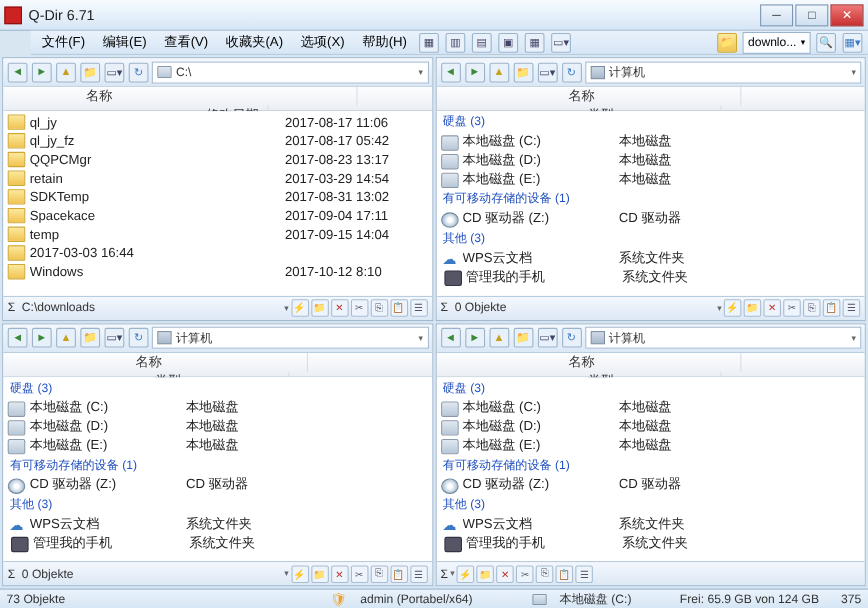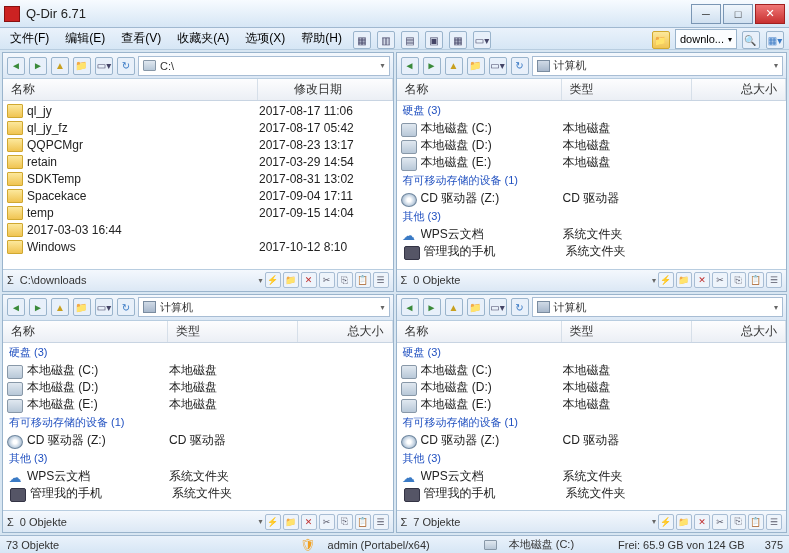--- a/index.html
+++ b/index.html
@@ -5,33 +5,33 @@
 * { box-sizing: border-box; margin: 0; padding: 0; font-family: "Microsoft YaHei", "Segoe UI", Tahoma, sans-serif; }
 body { width: 789px; height: 553px; background: #d8e6f2; overflow: hidden; font-size: 12px; }
 
 .titlebar { height: 28px; background: linear-gradient(#f7fbff,#d6e6f5); border-bottom: 1px solid #a0b8d0; display: flex; align-items: center; padding: 0 4px; }
 .titlebar .icon { width: 16px; height: 16px; background: #cc2222; border: 1px solid #881111; margin-right: 6px; }
 .titlebar .title { flex: 1; color: #222; font-size: 13px; }
 .winbtns { display: flex; }
 .winbtn { width: 30px; height: 20px; border: 1px solid #7a96b4; background: linear-gradient(#f0f6fc,#d0e0f0); margin-left: 2px; display:flex; align-items:center; justify-content:center; font-size:11px; color:#333;}
 .winbtn.close { background: linear-gradient(#ef7777,#c83030); color:#fff; border-color:#a02020;}
 
-.menubar { height: 22px; background: linear-gradient(#eaf2fb,#d6e6f5); display: flex; align-items:flex-end; padding: 0 4px; gap: 4px; border-bottom:1px solid #b8cde0;}
+.menubar { height: 22px; background: linear-gradient(#eaf2fb,#d6e6f5); display: flex; align-items:center; padding: 0 4px; gap: 4px; border-bottom:1px solid #b8cde0;margin-left:28px;}
 .menuitem { padding: 2px 6px; cursor: default; }
 .menubar .spacer { flex:1; }
 .tbicon { width: 18px; height: 18px; border: 1px solid #9ab4cc; background: #e8f0fa; border-radius:2px; display:inline-flex; align-items:center; justify-content:center; font-size:10px; color:#446; margin:0 1px;}
 
 .panes { position:absolute; top:50px; left:0; right:0; bottom:18px; display:grid; grid-template-columns: 1fr 1fr; grid-template-rows: 1fr 1fr; gap:2px; padding:2px;}
 .pane { background:#fff; border:1px solid #9ab4cc; display:flex; flex-direction:column; overflow:hidden; position:relative;}
 
 .pane-toolbar { height: 26px; background: linear-gradient(#f4f8fd,#dce8f5); border-bottom:1px solid #b8cde0; display:flex; align-items:center; padding:0 3px; gap:2px; flex-shrink:0;}
 .addrbox { flex:1; height:20px; border:1px solid #a8bdd4; background:#fff; display:flex; align-items:center; padding:0 4px; font-size:11px; color:#333; min-width:40px;}
 .addrbox .drop { margin-left:auto; color:#666; font-size:8px;}
 
-.columns { height: 22px; background: linear-gradient(#fdfdfe,#ebeff5); border-bottom:1px solid #c8d4e2; display:flex; align-items:center; flex-shrink:0;}
+.columns { height: 22px; background: linear-gradient(#fdfdfe,#ebeff5); border-bottom:1px solid #c8d4e2; display:flex; align-items:center; flex-shrink:0;flex-direction:column;}
 .col { padding: 0 8px; border-right:1px solid #d6dfe9; font-size:12px; color:#333; height:100%; display:flex; align-items:center;}
 
 .filelist { flex:1; overflow-y:auto; overflow-x:hidden; background:#fff; }
 .filelist::-webkit-scrollbar { width:16px; }
 .filelist::-webkit-scrollbar-track { background:#e8eef5; border-left:1px solid #c8d4e0;}
 .filelist::-webkit-scrollbar-thumb { background:linear-gradient(90deg,#d0deec,#b8cce0); border:1px solid #98b0c8; border-radius:2px;}
 
 .row { display:flex; height:17px; align-items:flex-end; padding:0 4px; font-size:12px; color:#222;}
 .row .ficon { width:16px; height:14px; margin-right:4px; display:inline-block; flex-shrink:0;}
 .i-folder { background: linear-gradient(#fce89c,#f0c452); border:1px solid #d0a830; border-radius:1px; height:11px; margin-top:2px;}
@@ -355,21 +355,20 @@
           <span class="cell">系统文件夹</span>
         </div>
         <div class="row">
           <span class="ficon i-phone"></span>
           <span class="cell" style="width:142px;">管理我的手机</span>
           <span class="cell">系统文件夹</span>
         </div>
       </div>
     <div class="pane-status">
       <span>Σ</span>
-      <span class="stext">7 Objekte</span>
       <span style="font-size:8px;color:#666;">▾</span>
       <span class="mini lt">⚡</span>
       <span class="mini">📁</span>
       <span class="mini red">✕</span>
       <span class="mini">✂</span>
       <span class="mini">⎘</span>
       <span class="mini">📋</span>
       <span class="mini">☰</span>
     </div>
   </div>

